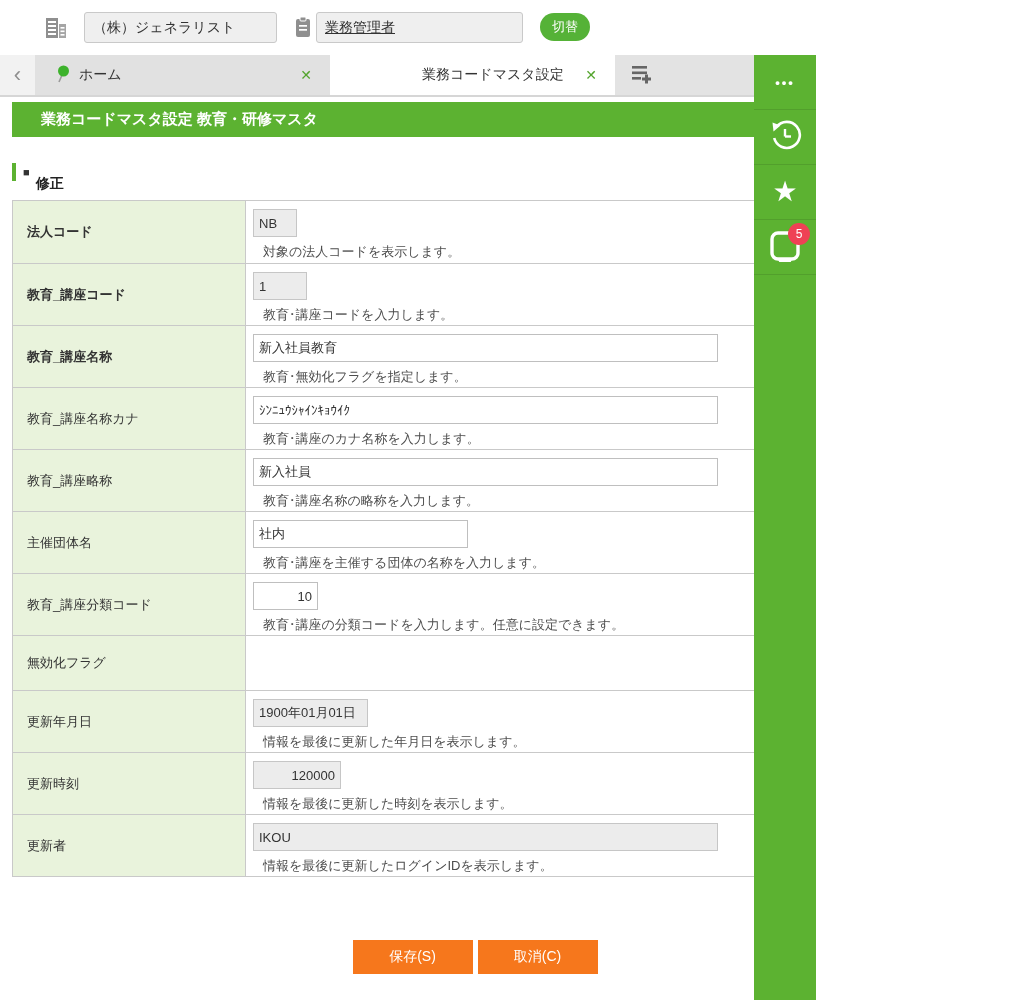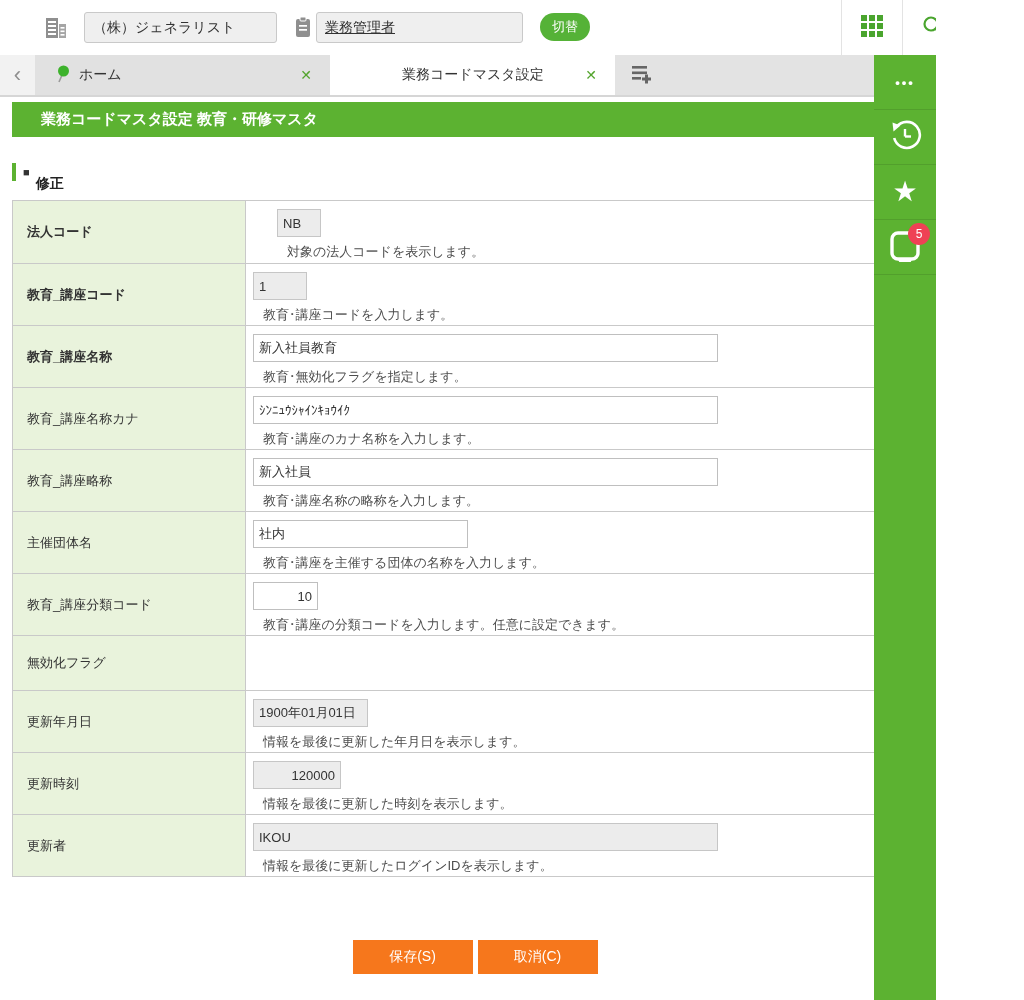--- a/index.html
+++ b/index.html
@@ -1,17 +1,17 @@
 <!DOCTYPE html>
 <html><head>
 <meta charset="utf-8">
 <style>
   * { margin:0; padding:0; box-sizing:border-box; }
   body { font-family:"Liberation Sans","DejaVu Sans",sans-serif; background:#fff; }
-  .app { position:relative; width:936px; height:1000px; background:#4c1d95; overflow:hidden; }
+  .app { position:relative; width:816px; height:1000px; background:#4c1d95; overflow:hidden; }
 
   
   .header { position:absolute; top:0; left:0; width:1024px; height:55px; background:#fff; }
   .hdr-ico { position:absolute; top:17px; }
   .hdr-input { position:absolute; top:12px; height:31px; background:#efefef; border:1px solid #c9c9c9;
                border-radius:3px; padding:0 8px; font-size:14px; color:#333; }
   .switch-btn { position:absolute; left:540px; top:13px; width:50px; height:28px; border:none;
                 background:#55b237; color:#fff; font-size:13px; border-radius:14px; cursor:pointer; }
   .hdr-cell { position:absolute; top:0; width:61px; height:55px; border-left:1px solid #e3e3e3;
               display:flex; align-items:center; justify-content:center; cursor:pointer; }
@@ -36,21 +36,21 @@
   .titlebar-text { color:#fff; font-weight:bold; font-size:15px; padding-left:29px; }
   .gear { position:absolute; right:11px; top:6px; cursor:pointer; }
   .section-hdr { margin:14px 0 7px 12px; display:flex; align-items:center; }
   .section-bar { width:4px; height:18px; background:#5cb231; margin-right:7px; }
   .section-bullet { font-size:11px; color:#333; margin-right:6px; }
   .section-title { font-size:14px; font-weight:bold; color:#222;margin-top:24px; }
 
   
   .ftable { margin-left:12px; width:926px; border:1px solid #c9c9c9; }
   .frow { display:flex; min-height:62px; border-top:1px solid #c9c9c9; }
-  .frow:first-child { border-top:none;gap:24px; }
+  .frow:first-child { border-top:none; }
   .frow.radio-row { min-height:55px; }
   .fcell-l { width:233px; background:#e9f3dc; border-right:1px solid #c9c9c9;
              display:flex; align-items:center; padding-left:14px; }
   .fcell-l span { font-size:13px; color:#333; }
   .fcell-l.req span { font-weight:bold; }
   .fcell-r { flex:1; padding:8px 0 0 7px; }
   .fin { height:28px; border:1px solid #bfbfbf; background:#fff; font-size:13px; color:#333;
          padding:0 5px; font-family:"Liberation Sans","DejaVu Sans",sans-serif; }
   .fin.dis { background:#ececec; border-color:#c6c6c6; color:#333; }
   .fin.ar { text-align:right; }
@@ -150,21 +150,21 @@
       <span style="margin-left:20px;">
         <svg width="16" height="20" viewBox="0 0 16 20">
           <line x1="7" y1="11" x2="4" y2="18" stroke="#9a9a9a" stroke-width="1.6"></line>
           <circle cx="8.5" cy="7" r="5.5" fill="#3db22c"></circle>
         </svg>
       </span>
       <span style="margin-left:8px;">ホーム</span>
       <span class="x" style="margin-left:auto; margin-right:18px;">✕</span>
     </div>
     <div class="tab tab-active">
-      <span style="margin-left:72px;">業務コードマスタ設定</span>
+      <span style="margin-left:92px;">業務コードマスタ設定</span>
       <span class="x" style="margin-left:auto; margin-right:18px;">✕</span>
     </div>
     <div class="addtab">
       <span>
         <svg width="24" height="20" viewBox="0 0 24 20">
           <g fill="#666">
             <rect x="2" y="2" width="15" height="2.6"></rect>
             <rect x="2" y="7.5" width="15" height="2.6"></rect>
             <rect x="2" y="13" width="9" height="2.6"></rect>
             <rect x="15" y="10.5" width="3" height="9"></rect>

